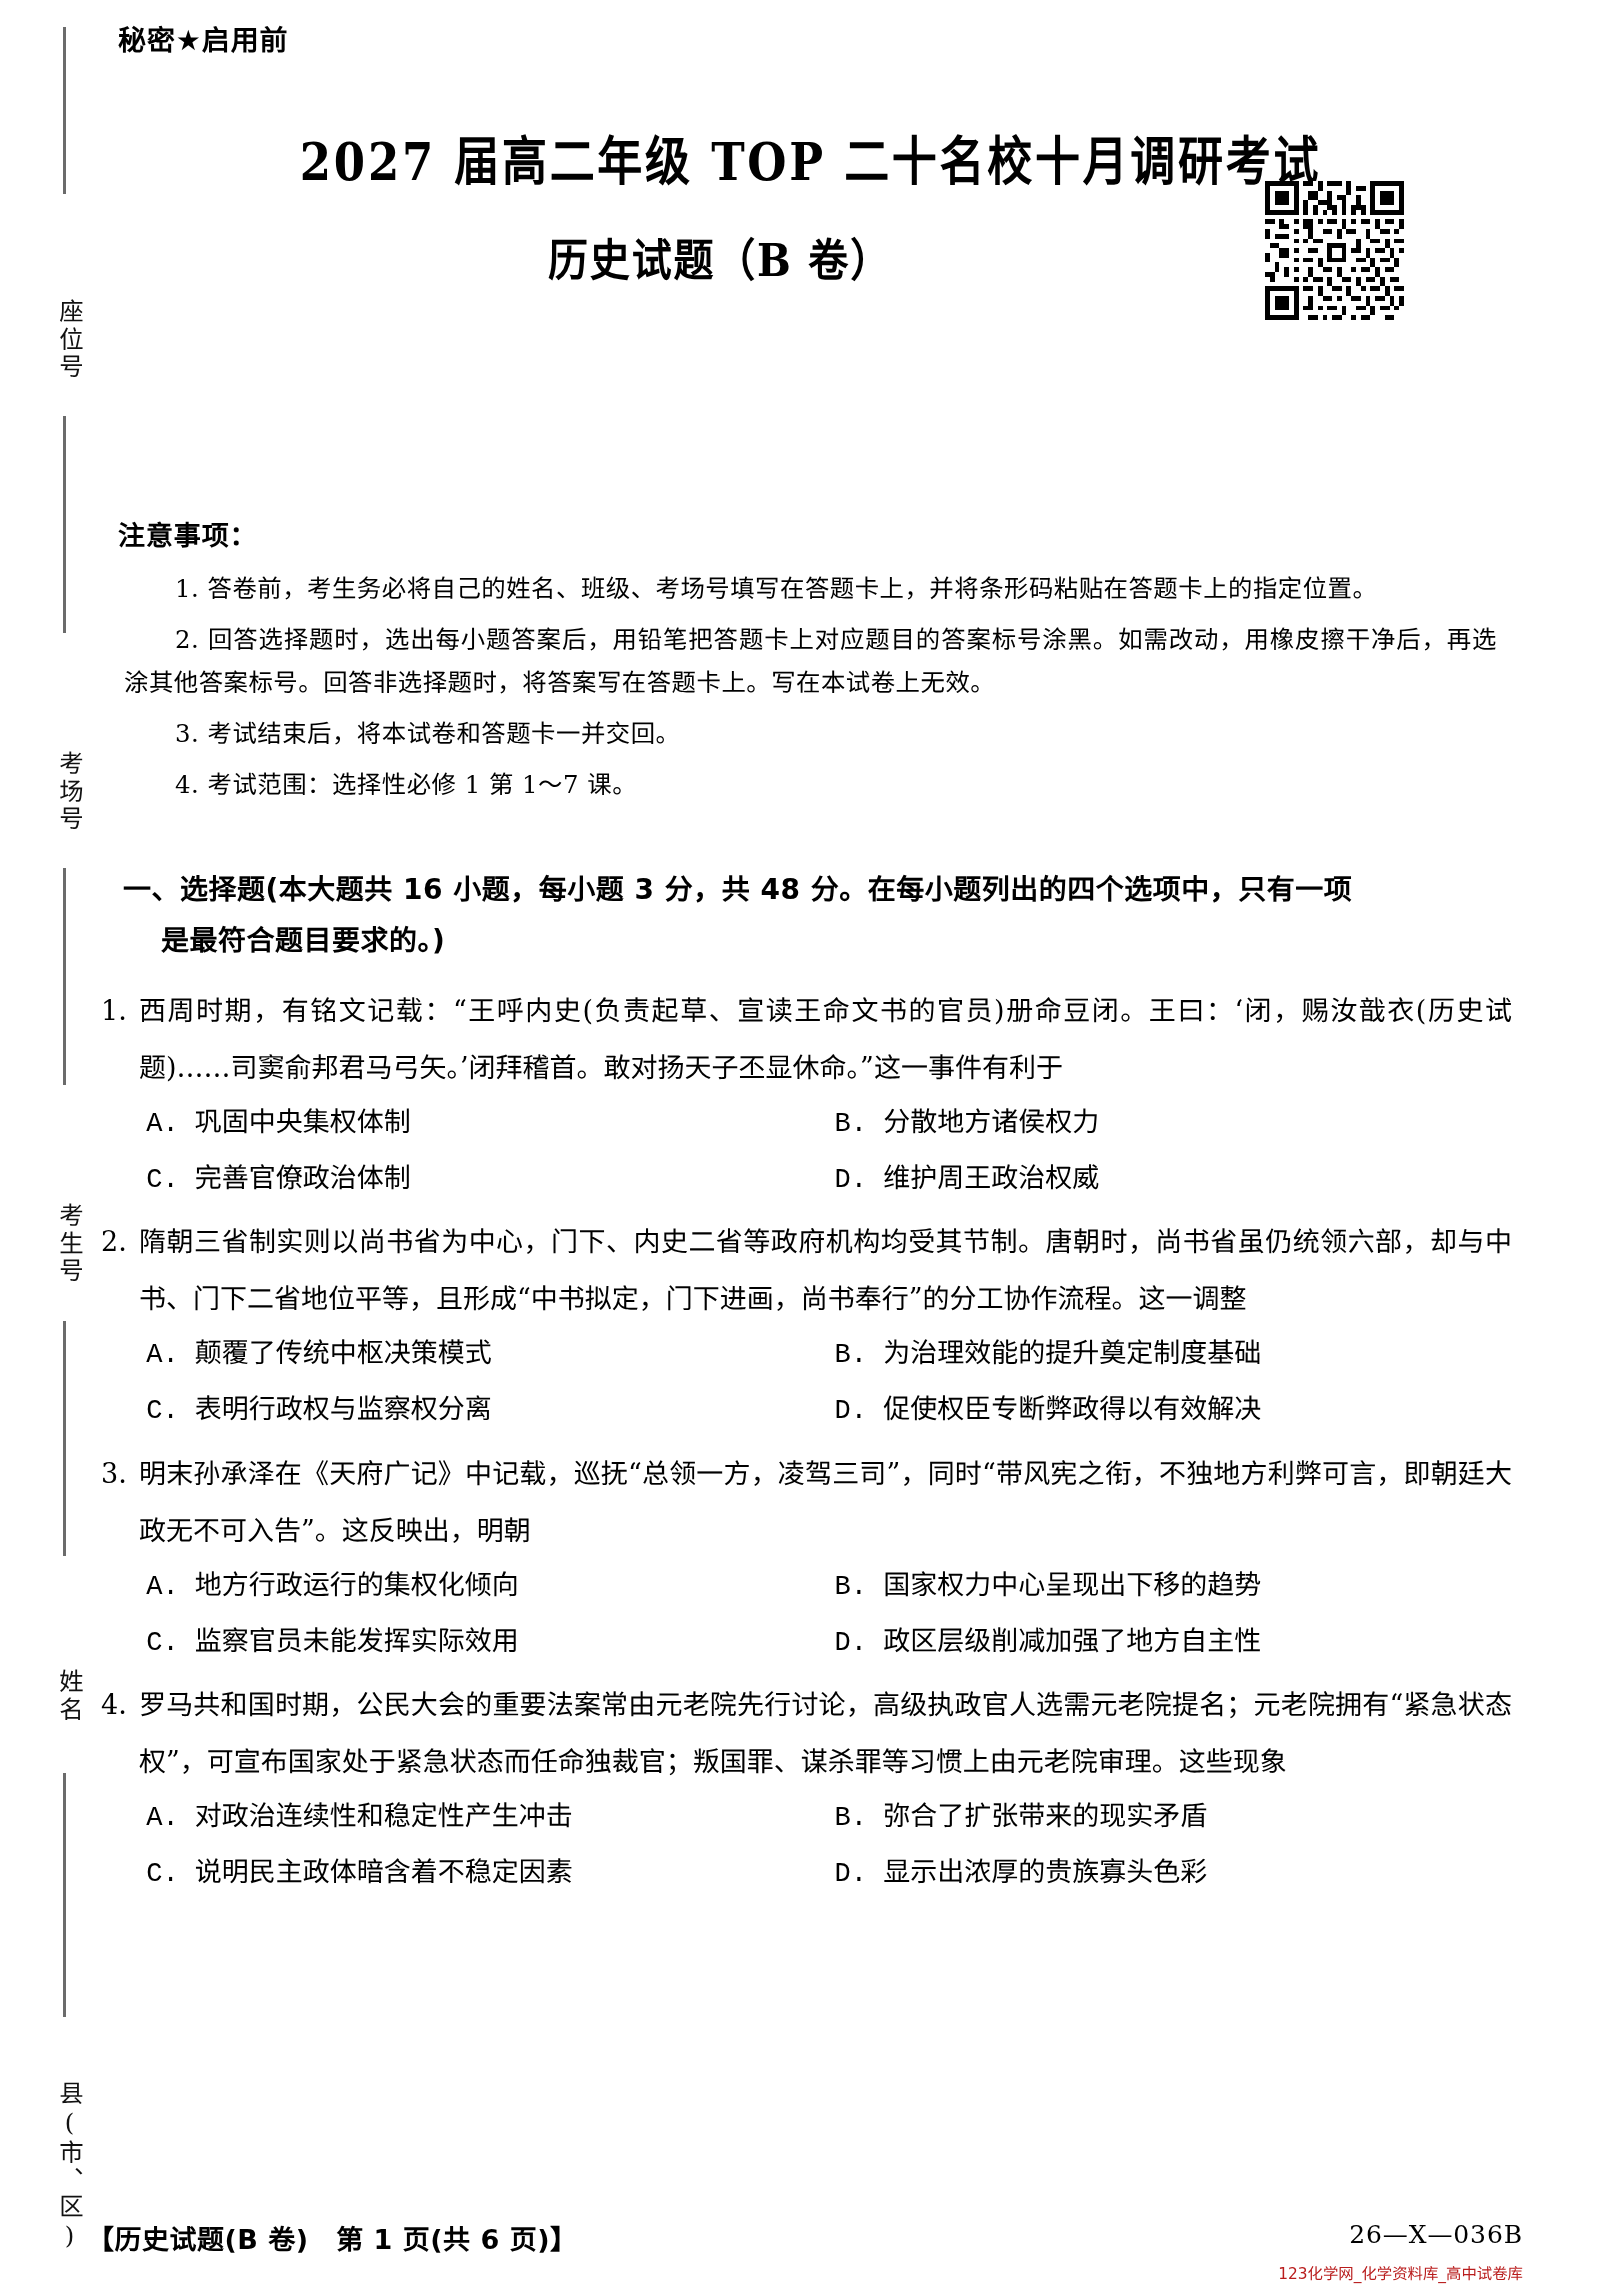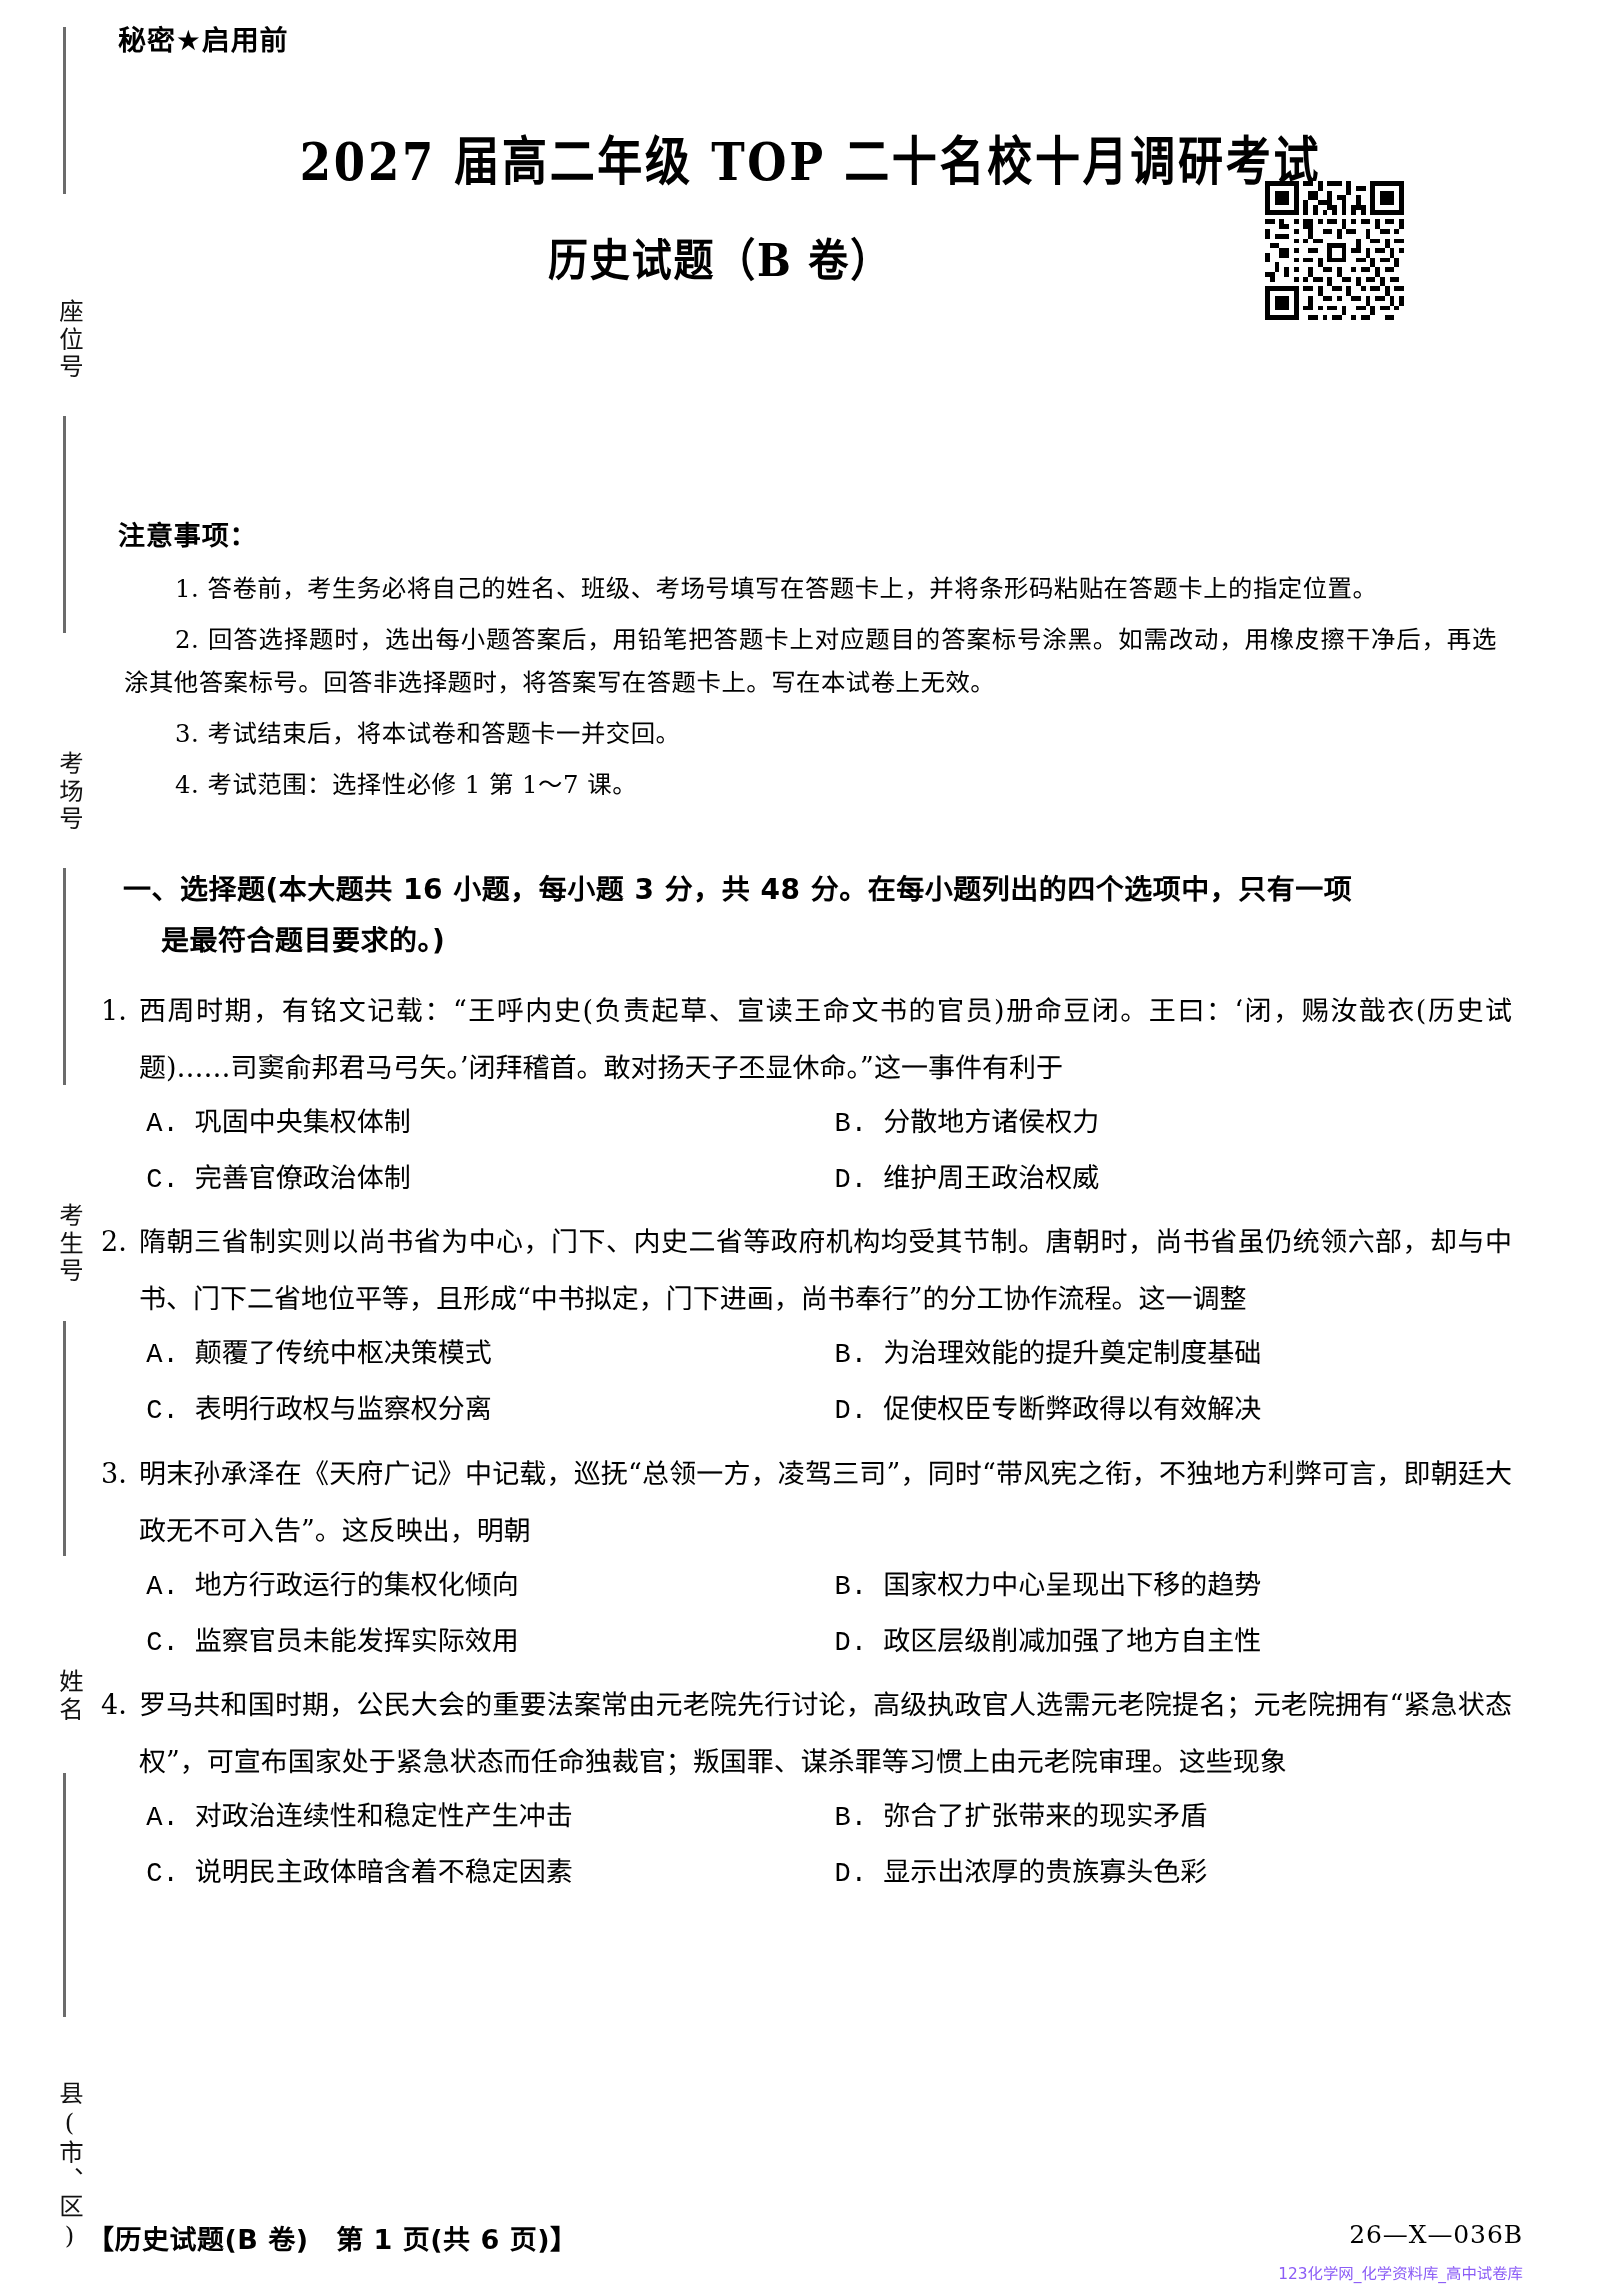--- a/index.html
+++ b/index.html
@@ -210,21 +210,21 @@
     font-family: "DejaVu Serif", "Liberation Serif", serif;
     font-size: 25px;
     letter-spacing: 0.9px;
   }
   #watermark {
     position: absolute;
     right: 11px;
     top: 43px;
     font-family: "DejaVu Sans", "Liberation Sans", sans-serif;
     font-size: 15.4px;
-    color: #8b5cf6;
+    color: #b91c1c;
     letter-spacing: 0px;
   }
 </style>
 </head>
 <body>
 
 <div id="page">
 
   <div id="side-rail">
     <div class="rail-seg" style="top:27px;  height:167px;"></div>

